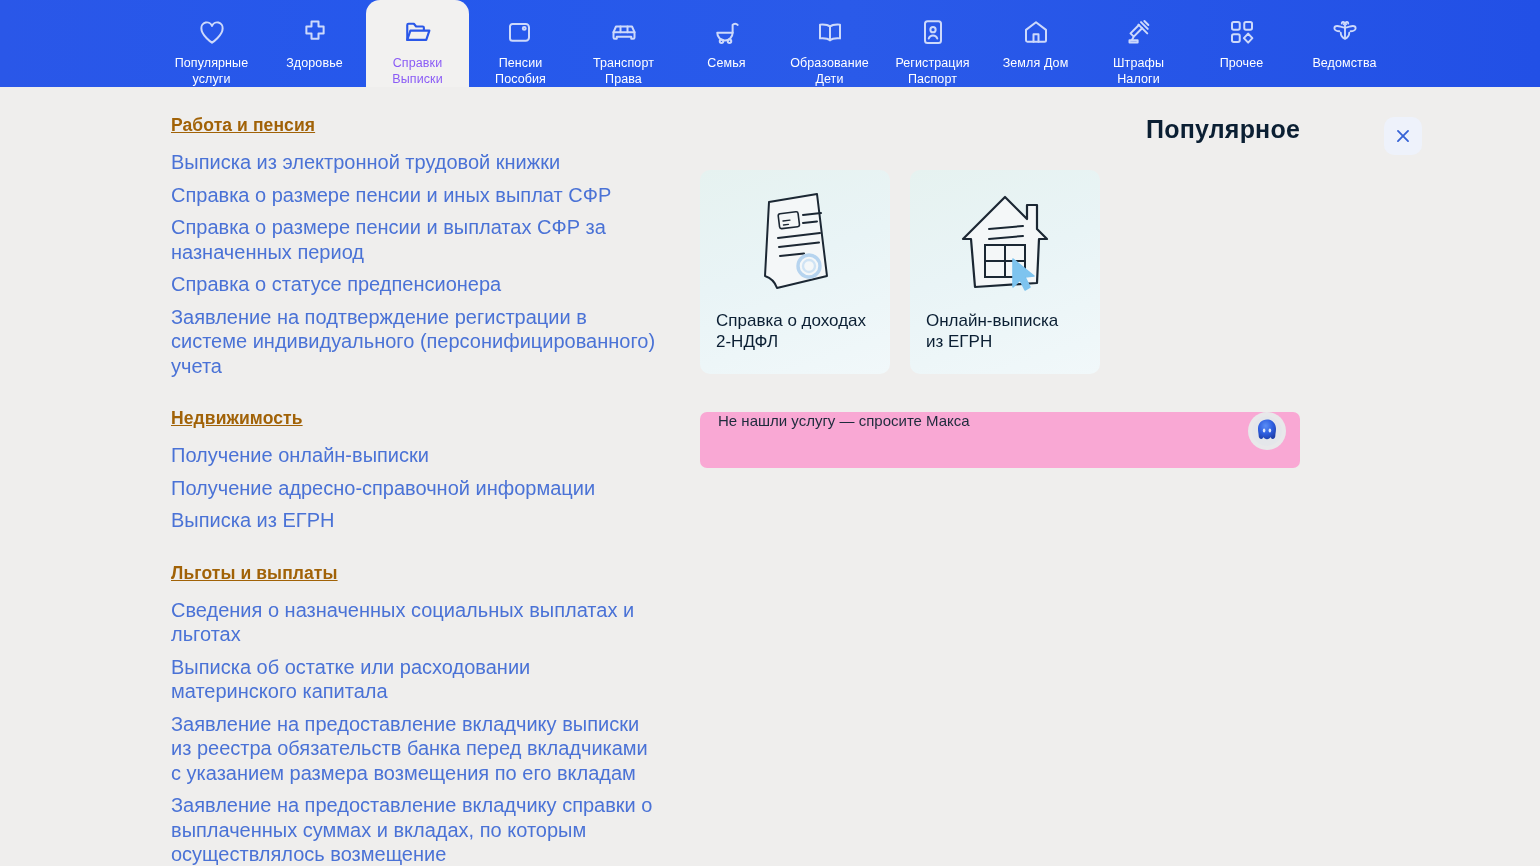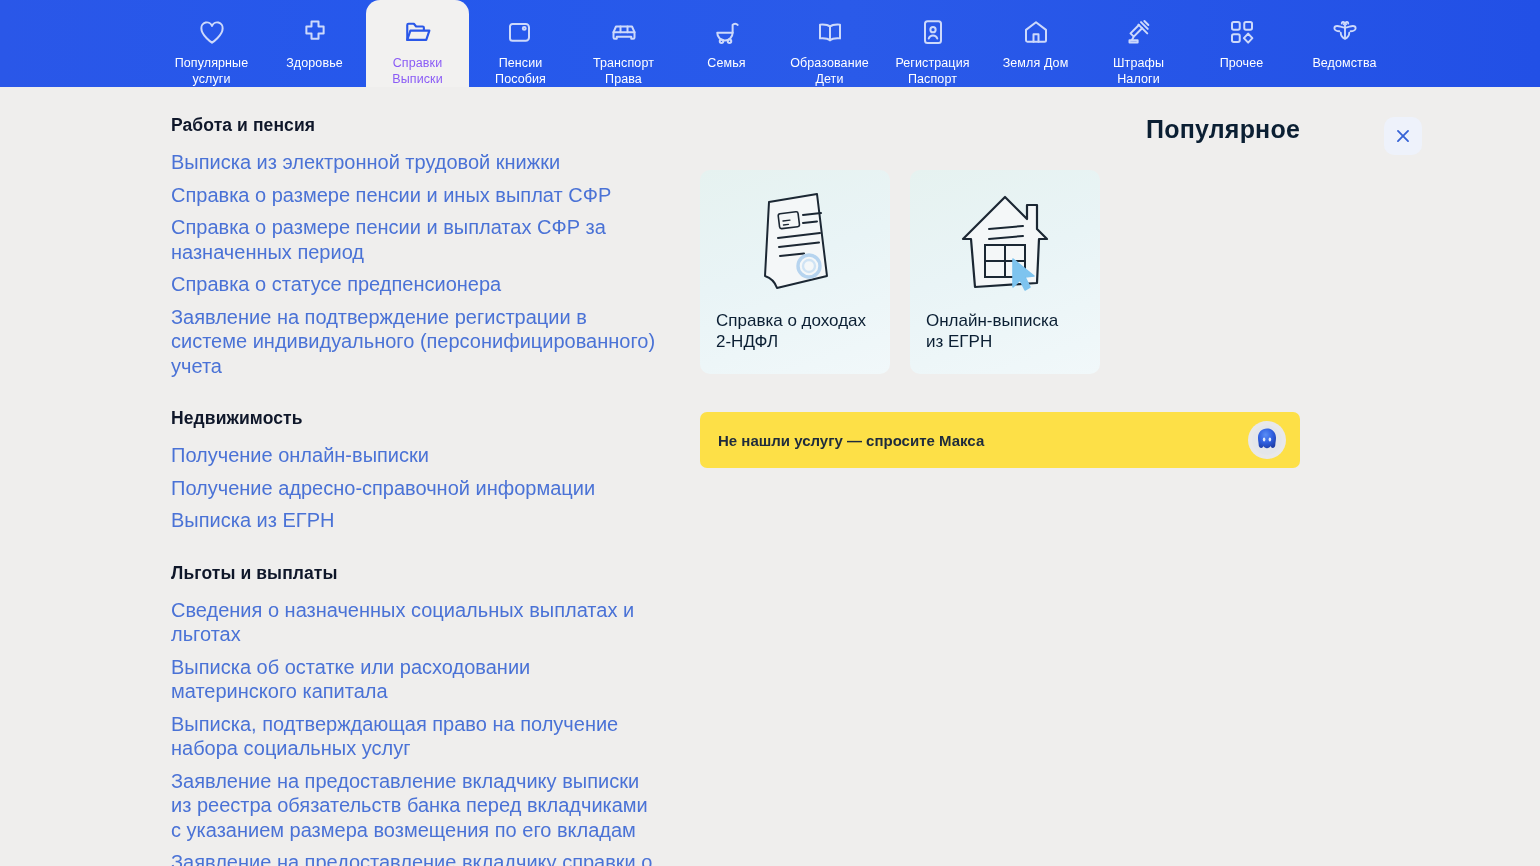--- a/index.html
+++ b/index.html
@@ -83,23 +83,24 @@
   
   .left-col {
     width: 660px;
     padding: 28px 0 0 171px;
     box-sizing: border-box;
   }
   .group { margin-bottom: 6px; }
   .group-title {
     font-size: 17.5px;
     font-weight: bold;
-    color: #0f172a;
+    color: #a16207;
     margin: 0 0 14px 0;
     letter-spacing: .1px;
+    text-decoration: underline;
   }
   .group.second .group-title { margin-top: 30px; }
   .group.third  .group-title { margin-top: 30px; }
   .svc-link {
     display: block;
     font-size: 20px;
     line-height: 24.5px;
     color: #4a72d6;
     text-decoration: none;
     margin-bottom: 8px;
@@ -183,29 +184,27 @@
     color: #0b1f33;
     font-weight: 500;
     margin-top: 12px;
     white-space: pre-line;
   }
 
   .ask-max {
     margin-top: 38px;
     width: 600px;
     height: 56px;
-    background: #fde047;
+    background: #f9a8d4;
     border-radius: 7px;
     display: flex;
-    align-items: center;
     justify-content: space-between;
     padding: 0 14px 0 18px;
     box-sizing: border-box;
     cursor: pointer;
-    font-weight: bold;
   }
   .ask-max .txt {
     font-size: 15px;
     color: #1e2b3c;
   }
   .max-avatar {
     width: 38px;
     height: 38px;
     border-radius: 50%;
     background: #e8e8ea;
@@ -377,21 +376,20 @@
       <h3 class="group-title">Недвижимость</h3>
       <a class="svc-link">Получение онлайн-выписки</a>
       <a class="svc-link">Получение адресно-справочной информации</a>
       <a class="svc-link">Выписка из ЕГРН</a>
     </div>
 
     <div class="group third">
       <h3 class="group-title">Льготы и выплаты</h3>
       <a class="svc-link">Сведения о назначенных социальных выплатах и льготах</a>
       <a class="svc-link">Выписка об остатке или расходовании материнского капитала</a>
-      <a class="svc-link">Выписка, подтверждающая право на получение набора социальных услуг</a>
       <a class="svc-link">Заявление на предоставление вкладчику выписки из реестра обязательств банка перед вкладчиками с указанием размера возмещения по его вкладам</a>
       <a class="svc-link">Заявление на предоставление вкладчику справки о выплаченных суммах и вкладах, по которым осуществлялось возмещение</a>
       <a class="show-all">Показать все</a>
     </div>
 
   </div>
 
   <div class="right-col">
 
     <div class="right-head">

